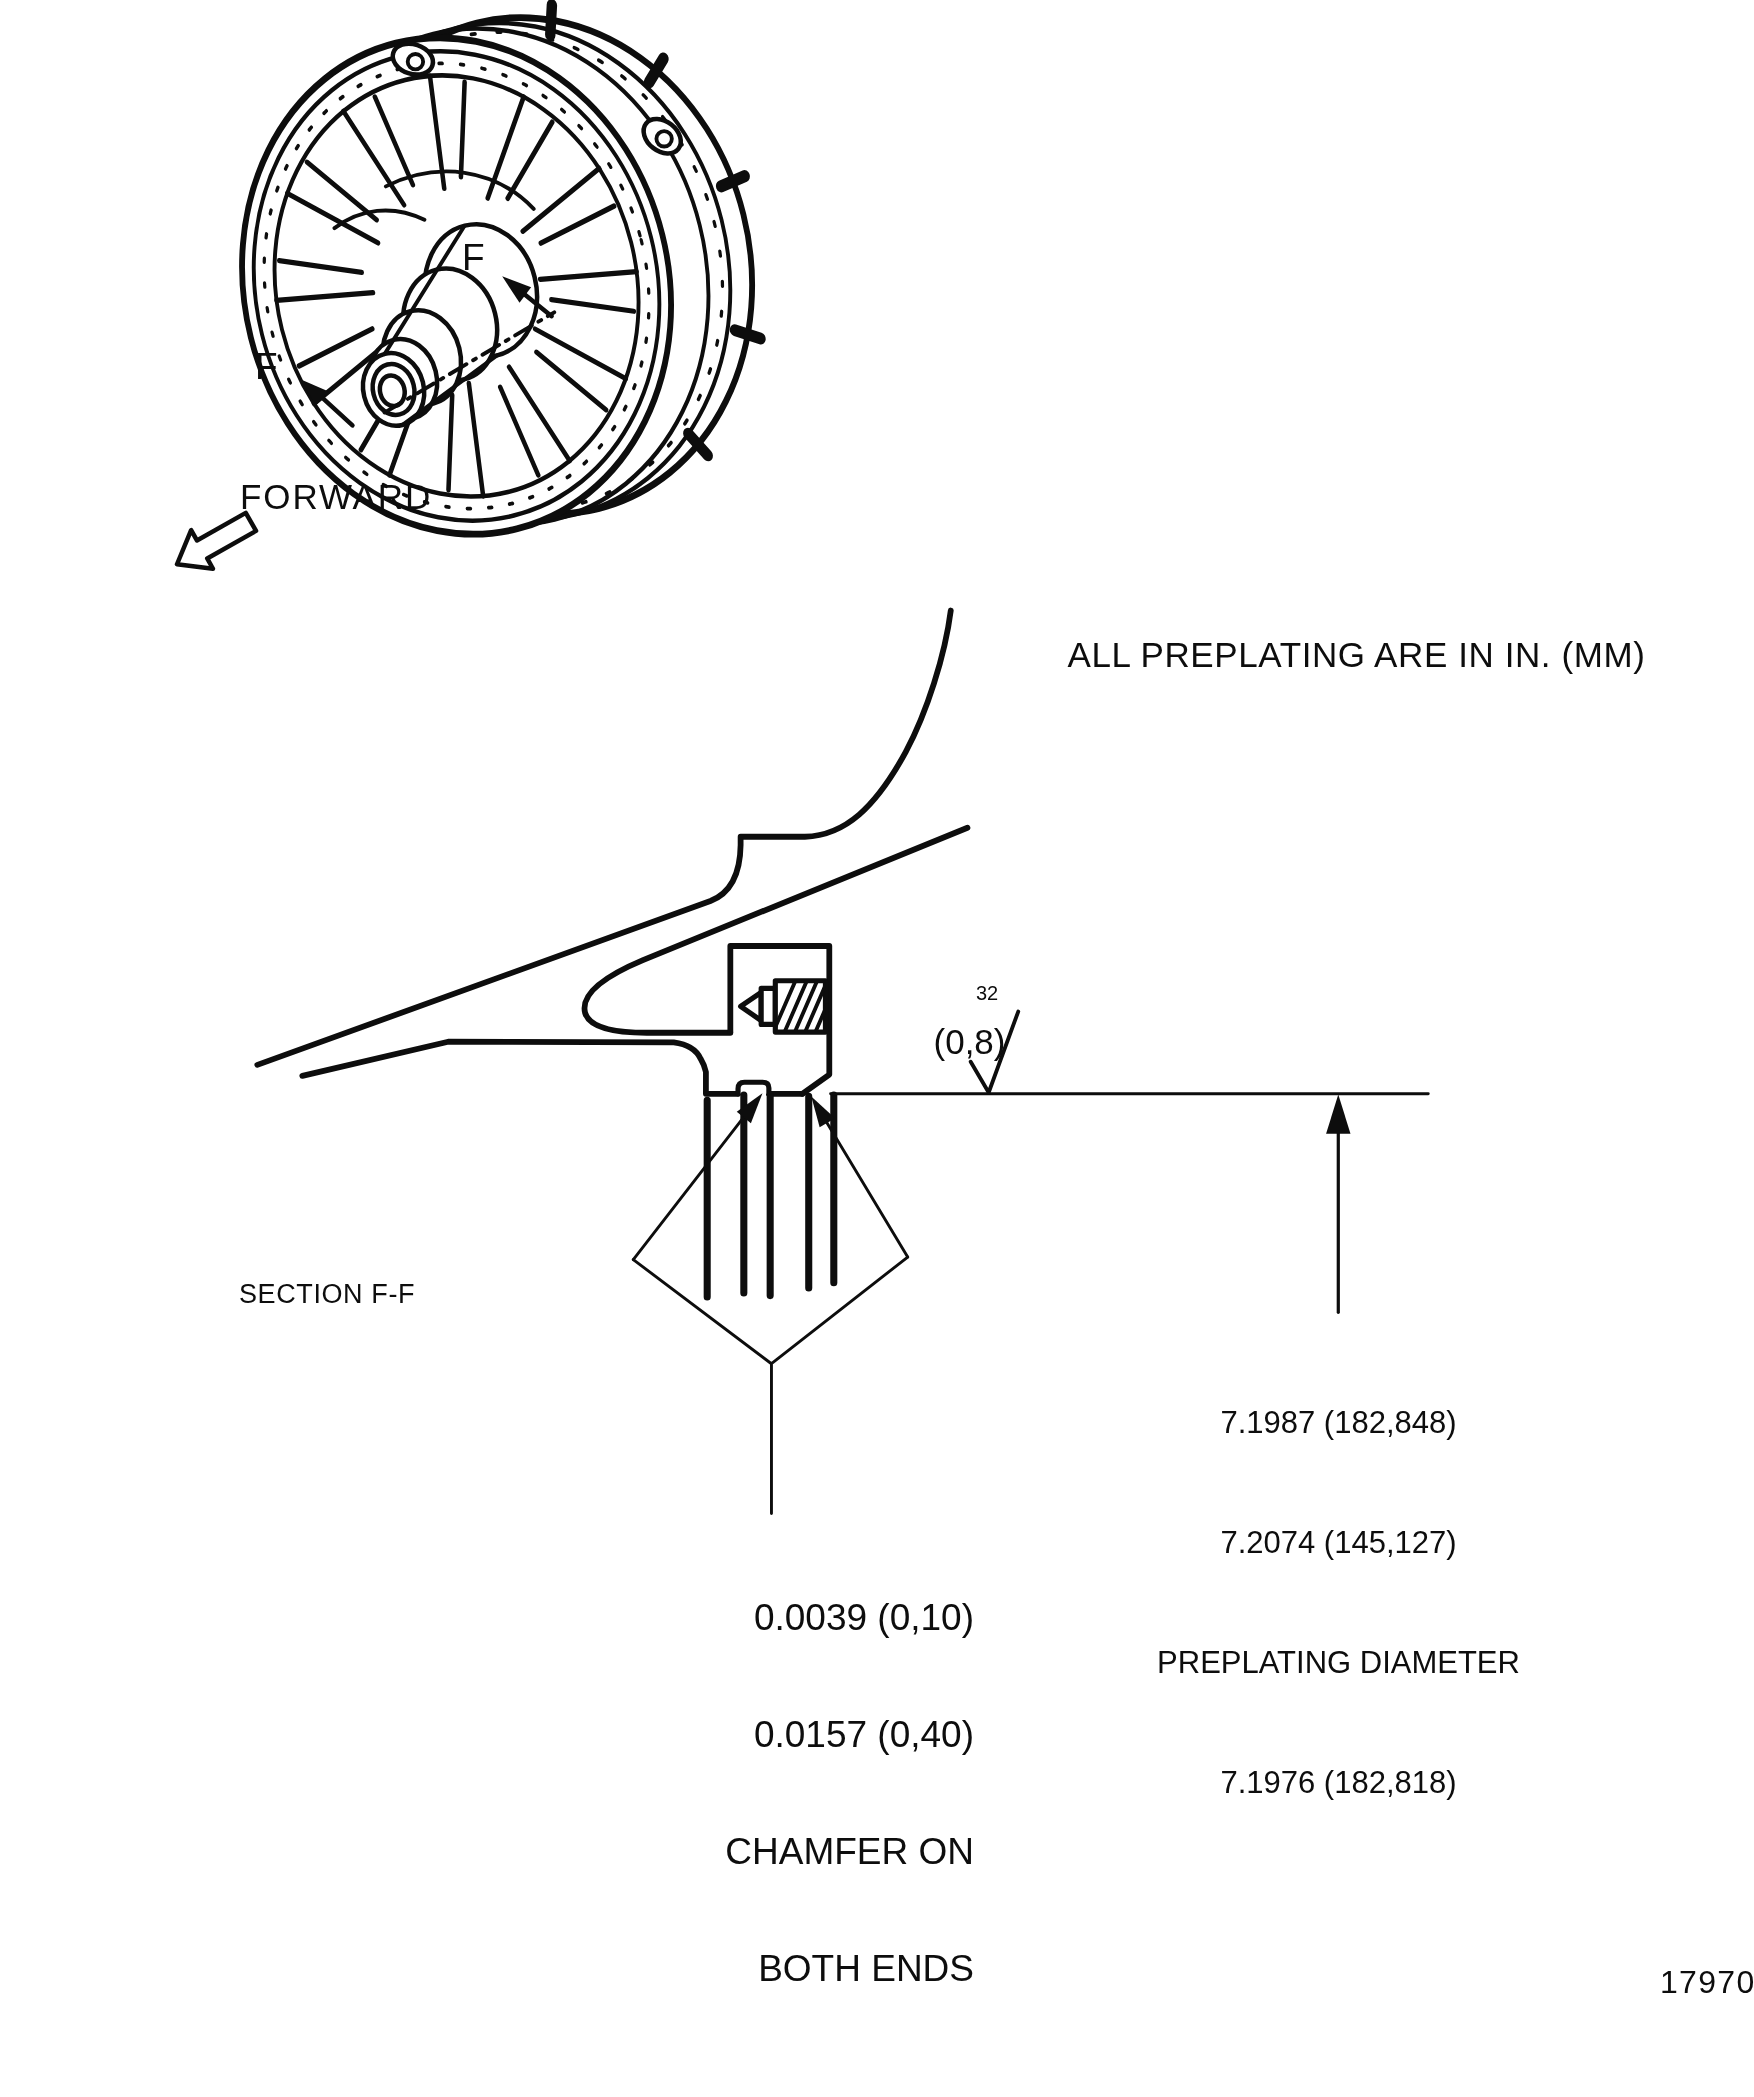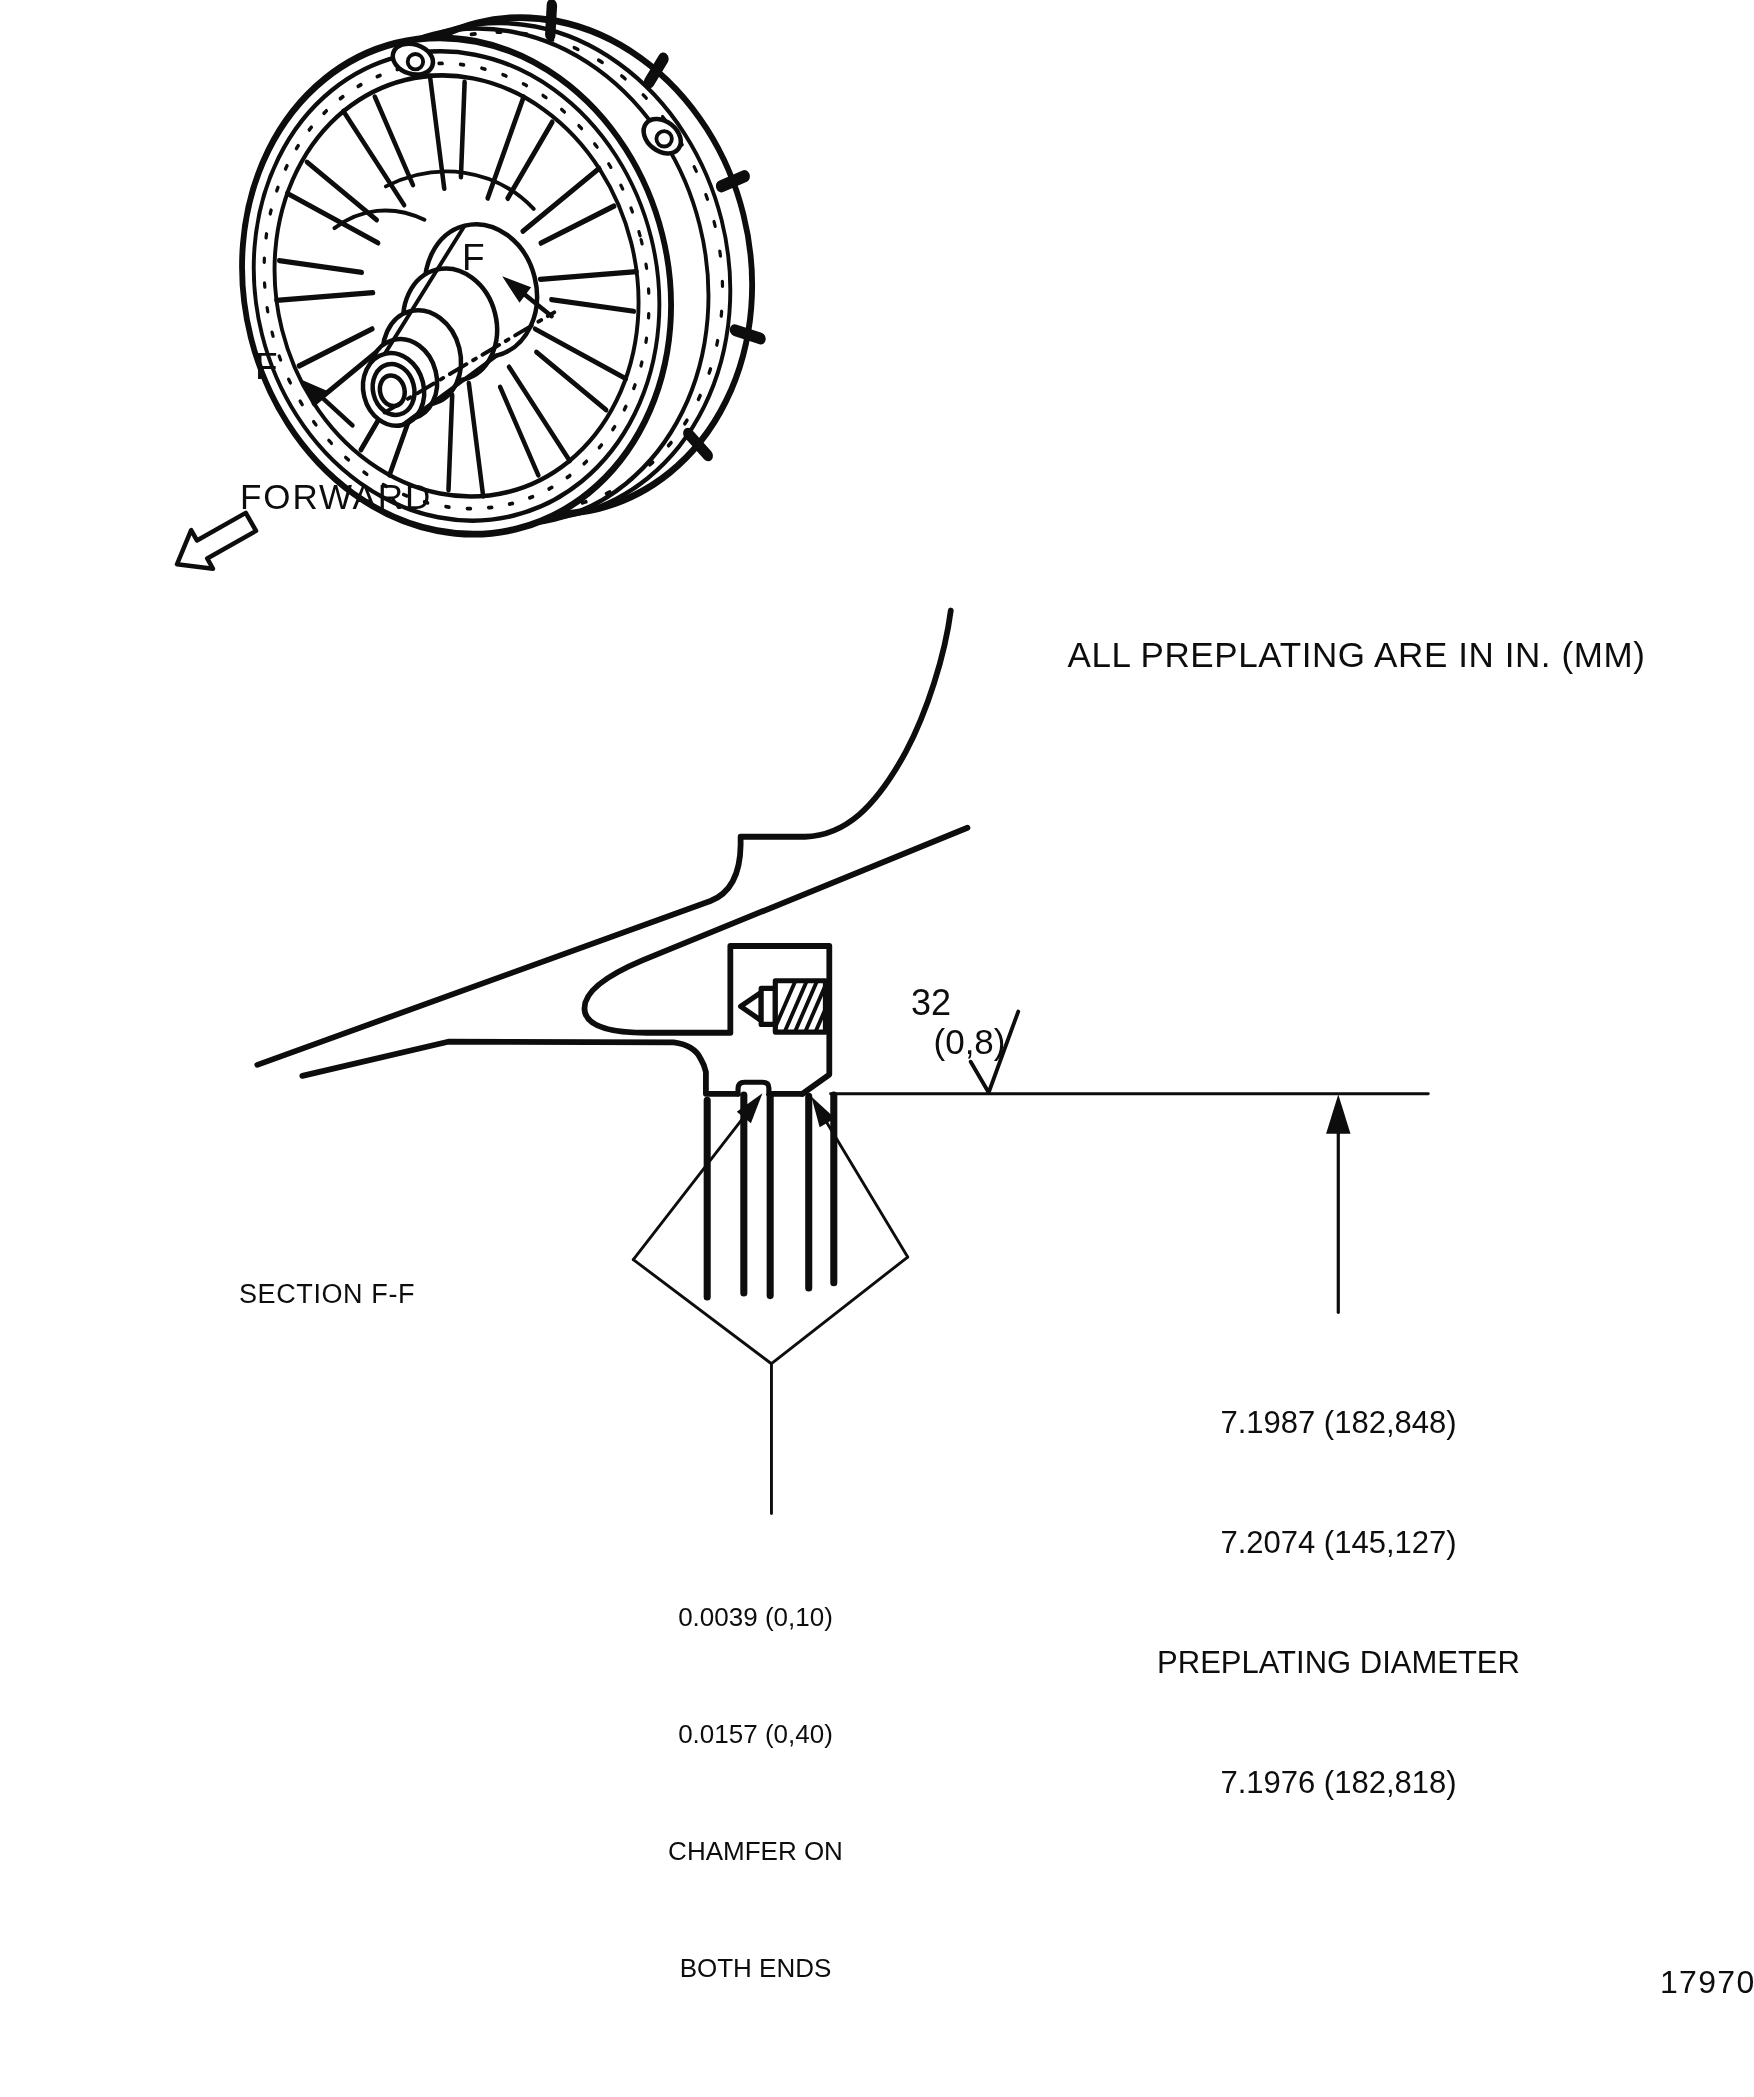--- a/index.html
+++ b/index.html
@@ -11,23 +11,23 @@
     color:#0d0d0d;
     overflow:hidden;
   }
   svg{position:absolute;left:0;top:0;}
   .lbl{position:absolute;white-space:pre;color:#0d0d0d;}
   .units-note{left:1048px;top:635px;width:617px;font-size:35px;text-align:center;letter-spacing:0.6px;}
   .f-upper{left:462px;top:237px;font-size:37px;}
   .f-lower{left:255px;top:346px;font-size:37px;}
   .forward{left:240px;top:477px;font-size:35px;letter-spacing:1.9px;}
   .section-lbl{left:239px;top:1279px;font-size:27px;letter-spacing:0.6px;}
-  .sf-in{left:900px;top:982px;width:62px;font-size:36px;text-align:center;}
+  .sf-in{left:956px;top:982px;width:62px;font-size:20px;text-align:center;}
   .sf-mm{left:929px;top:1022px;width:81px;font-size:35px;text-align:center;}
-  .chamfer{left:568px;top:1520px;width:375px;font-size:26px;line-height:39px;text-align:center;}
+  .chamfer{left:599px;top:1520px;width:375px;font-size:37px;line-height:39px;text-align:right;}
   .diam{left:1125px;top:1323px;width:427px;font-size:31px;line-height:40px;text-align:center;}
   .fignum{left:1660px;top:1964px;font-size:32px;letter-spacing:1.3px;}
 </style>
 </head>
 <body>
 
 <div id="page">
 
   <svg width="1755" height="2097" viewBox="0 0 2730 3263">
     <defs>

